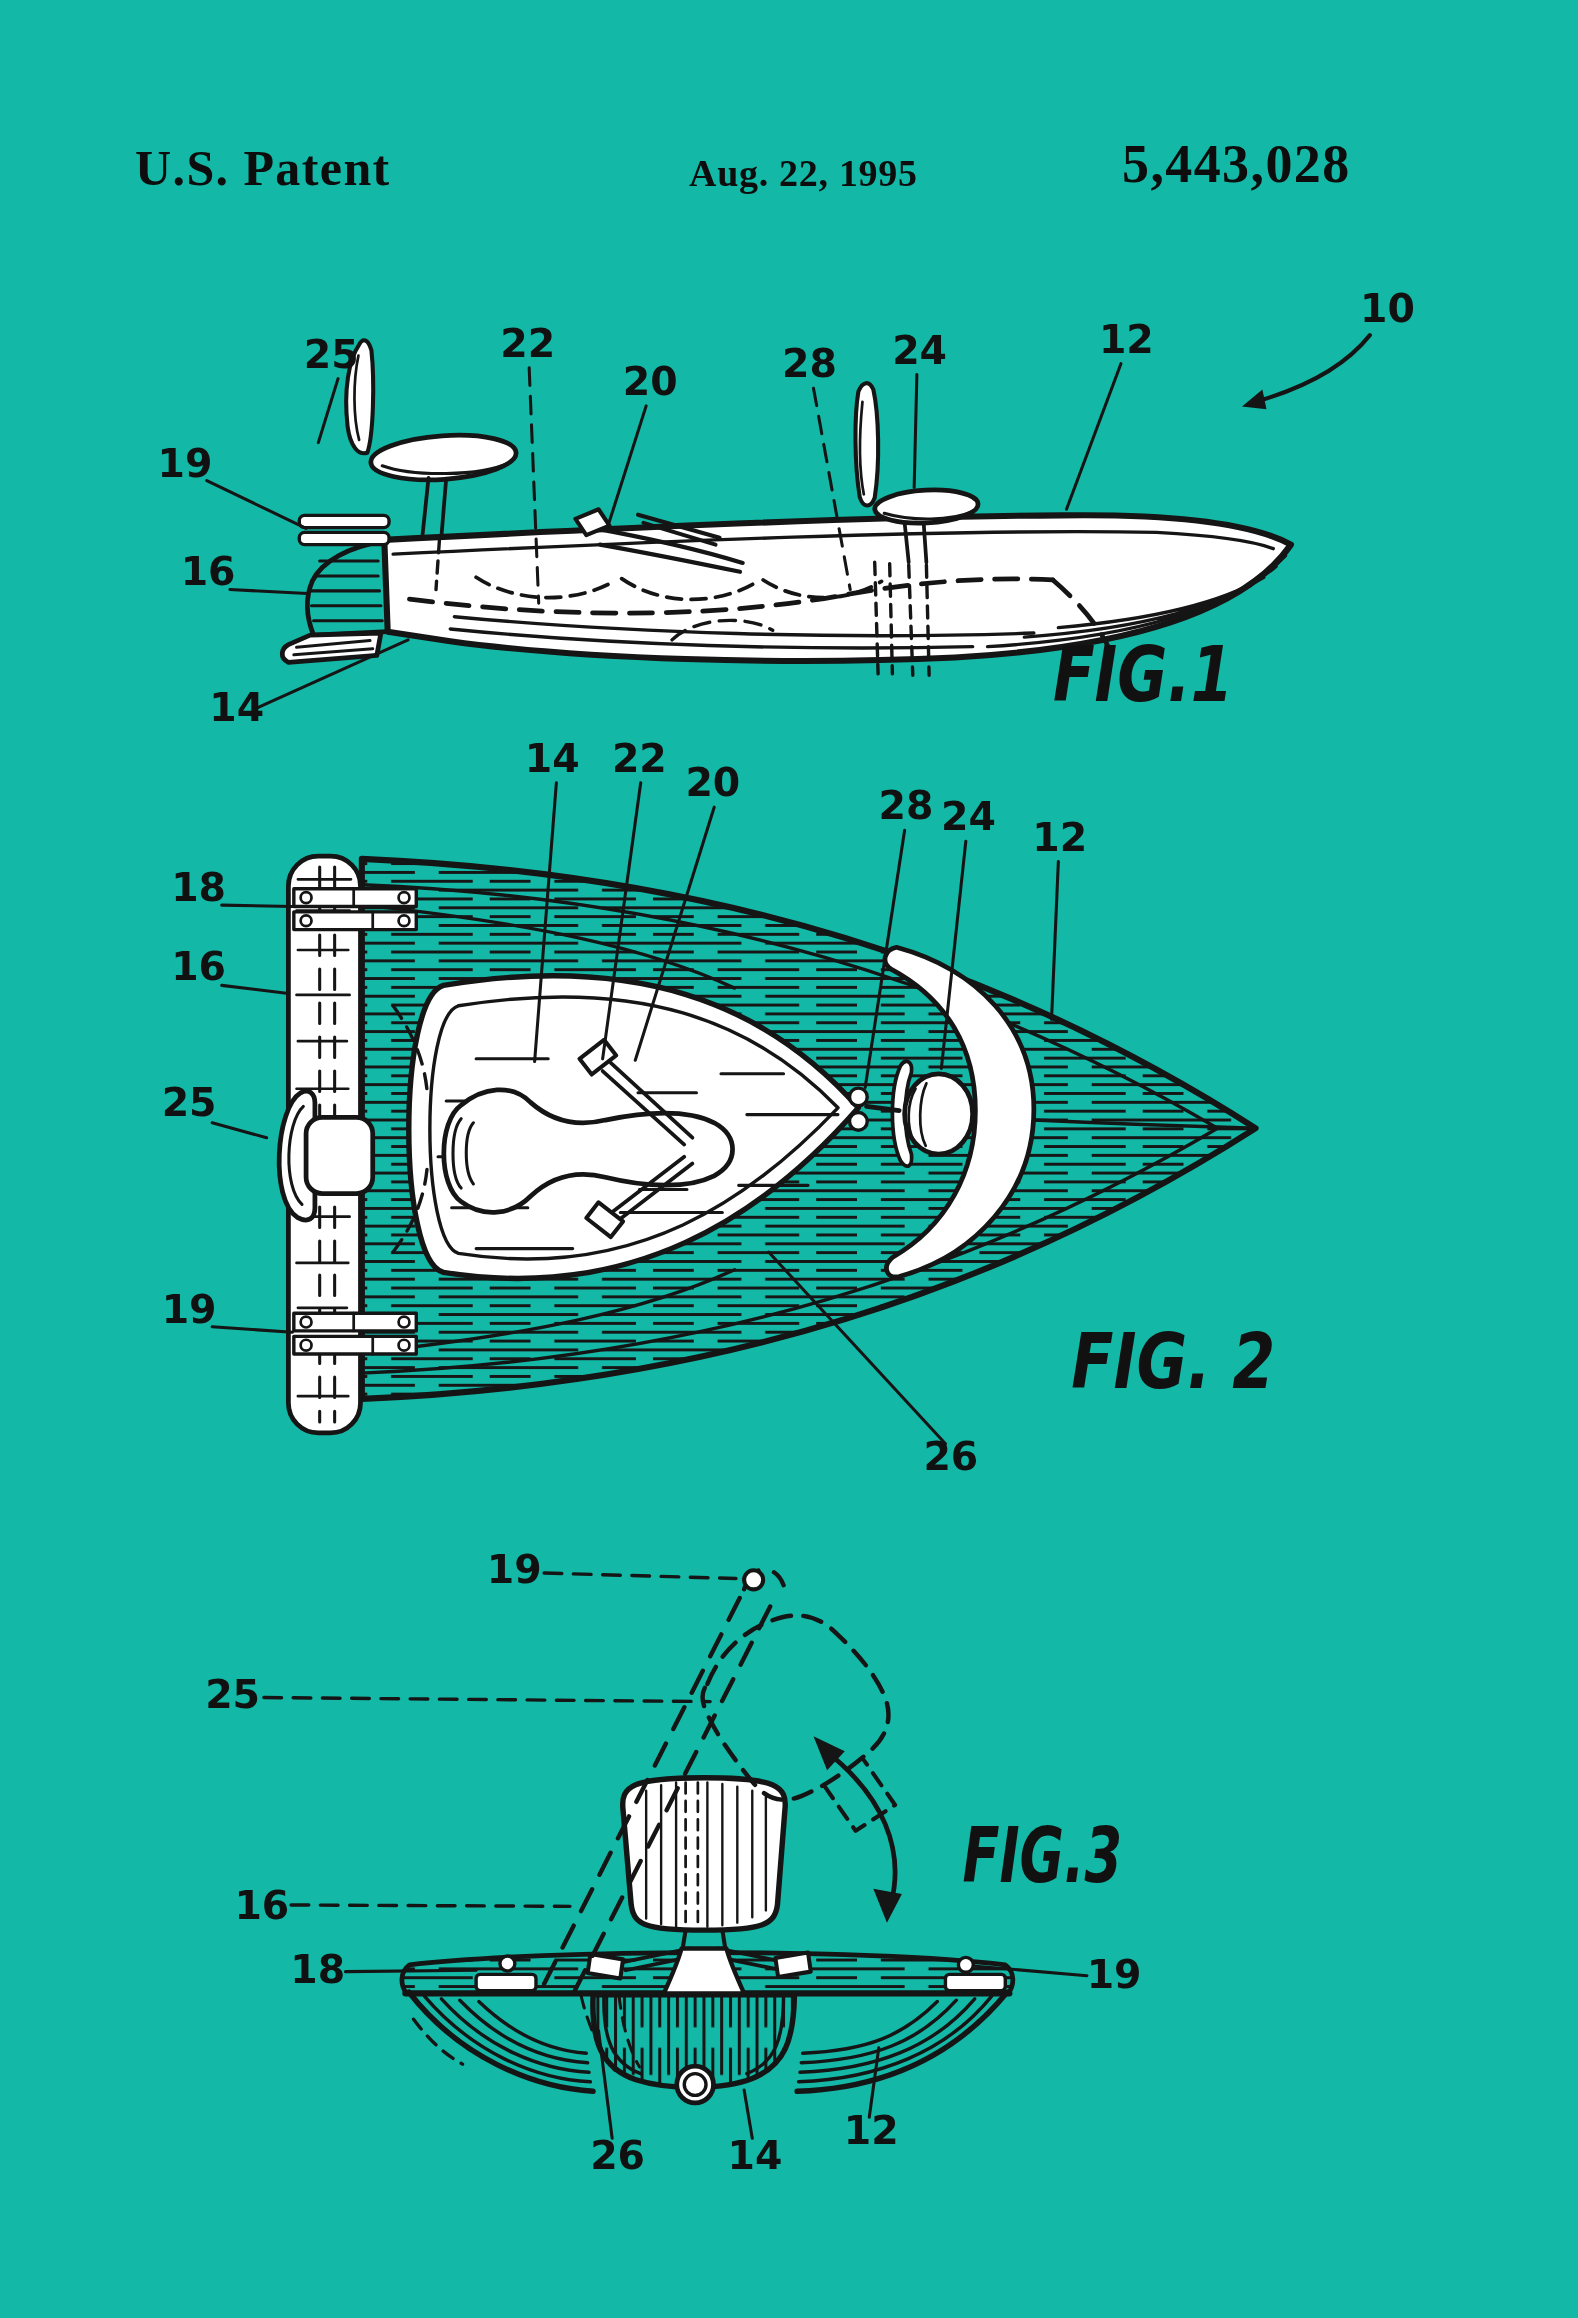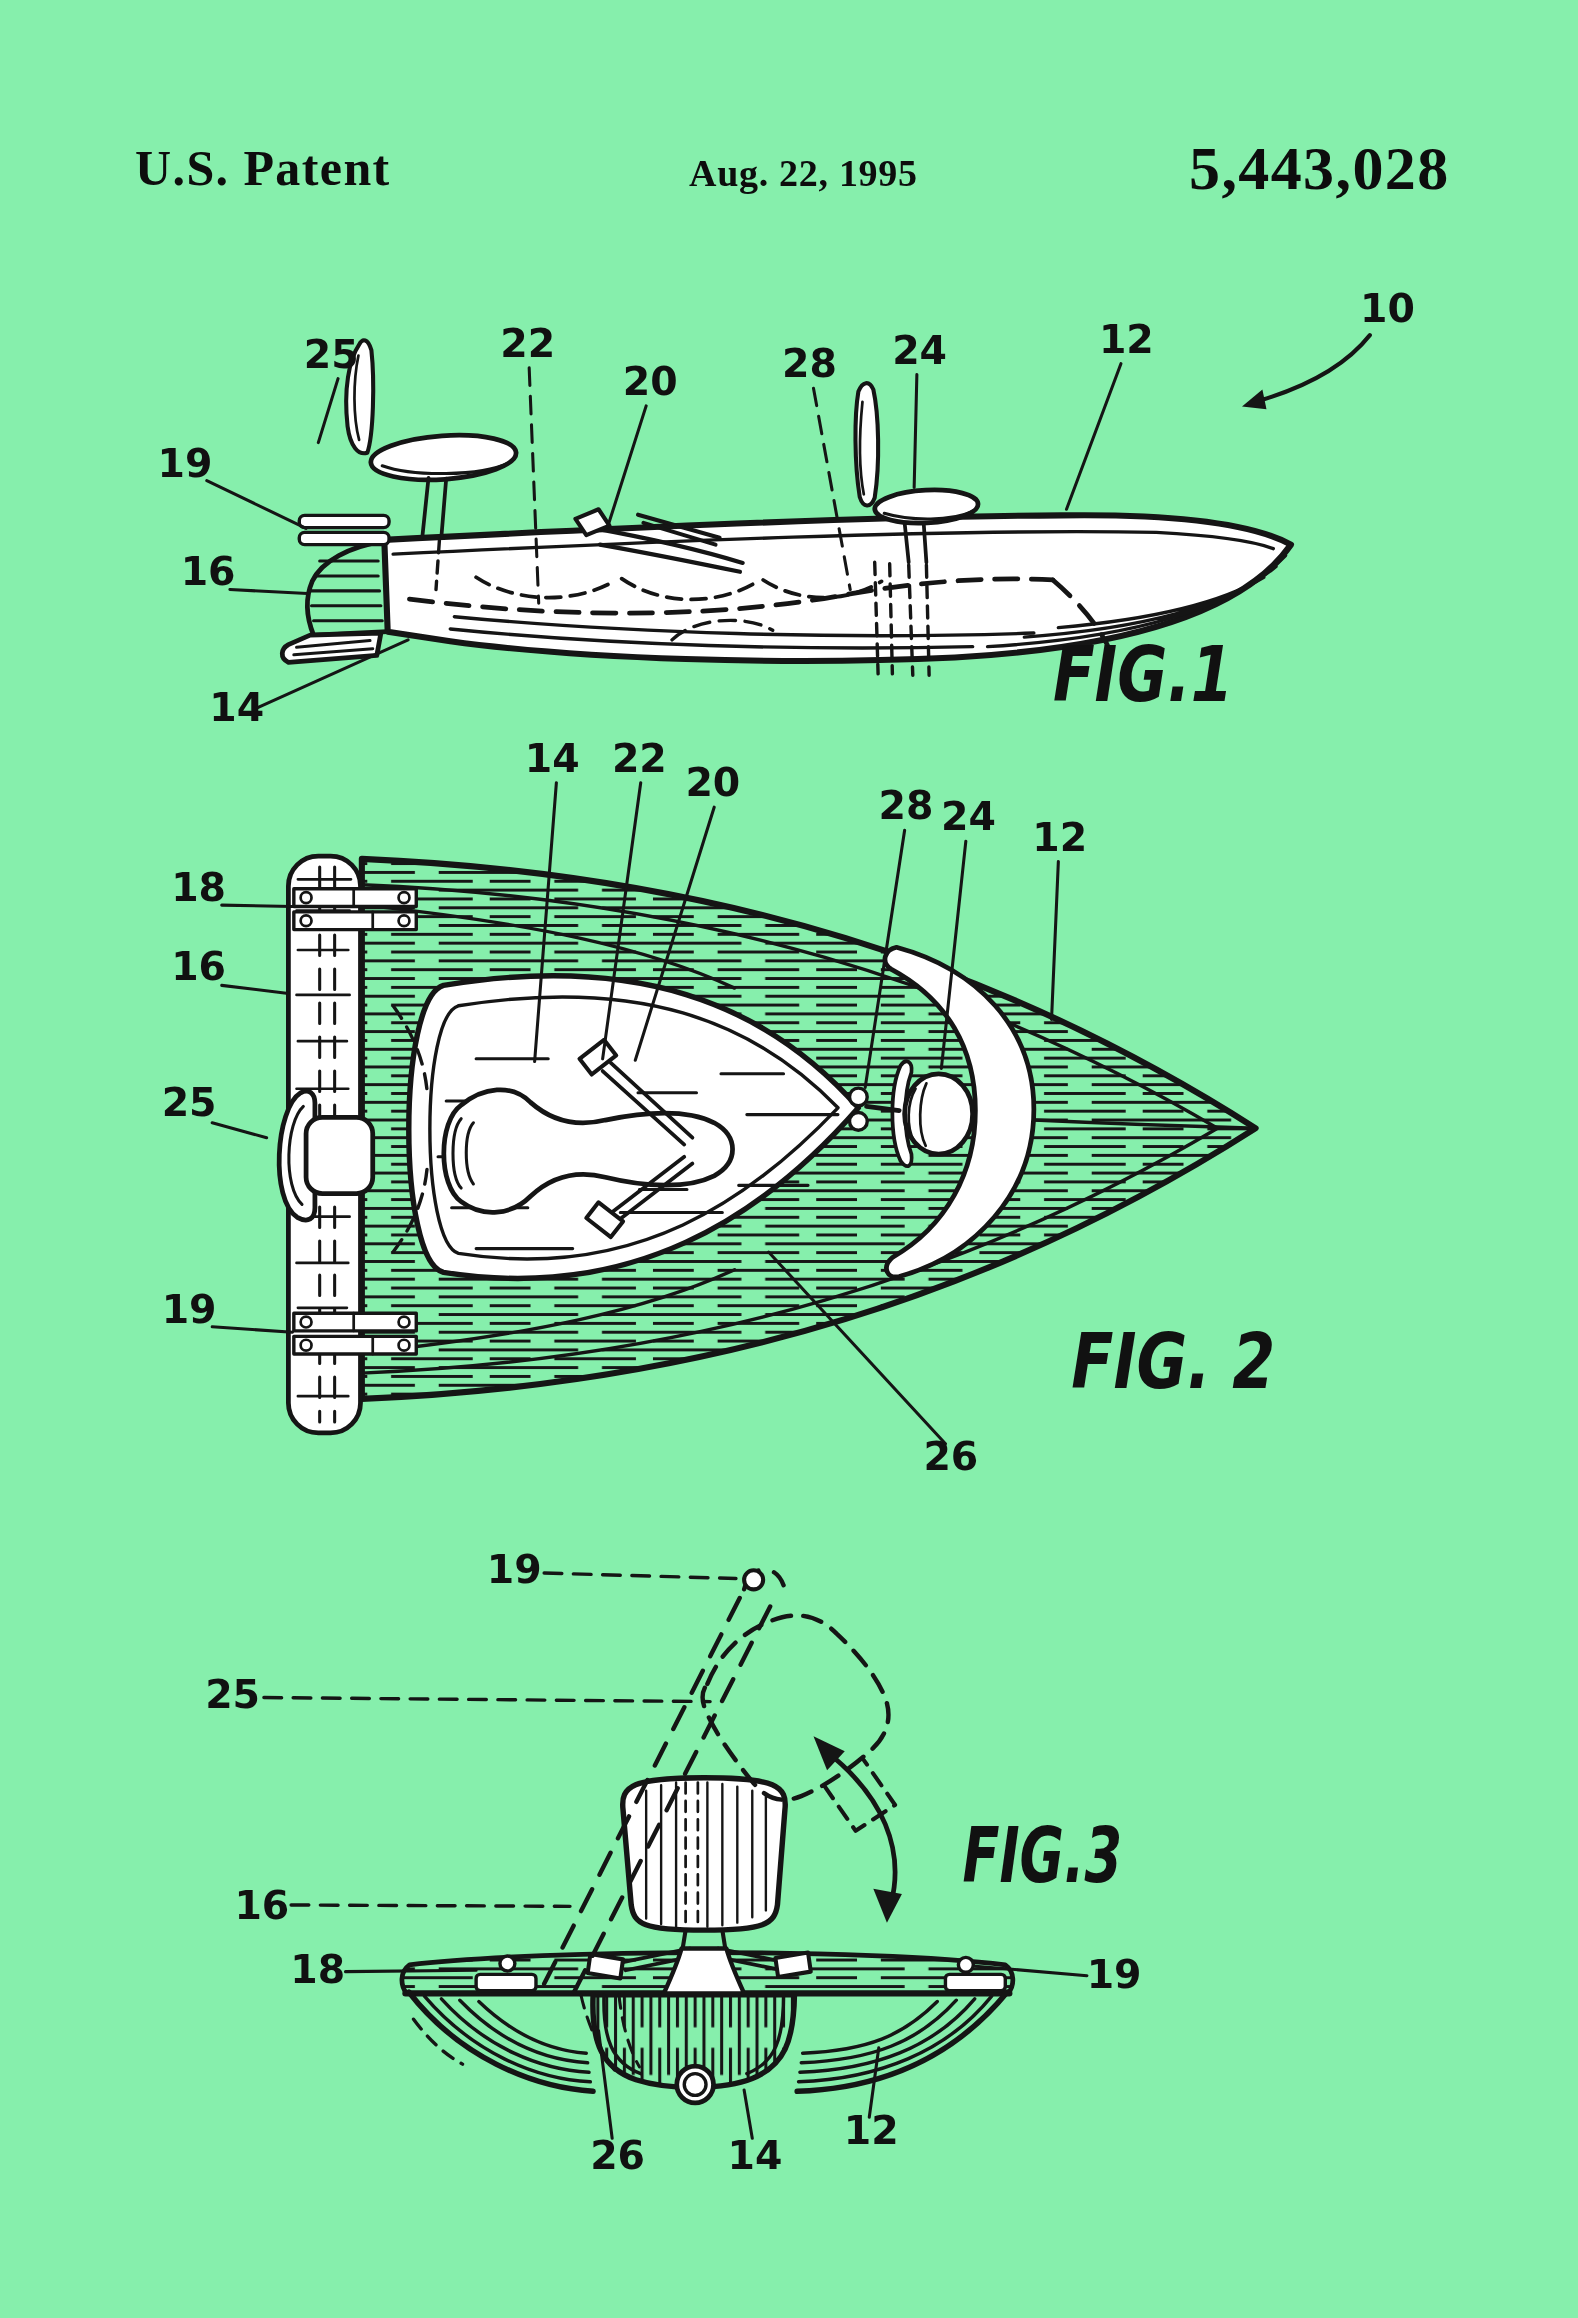--- a/index.html
+++ b/index.html
@@ -1,21 +1,21 @@
 <!DOCTYPE html>
 <html style="font-size:11px"><head>
 <meta charset="utf-8">
 <style>
   html,body{margin:0;padding:0;background:#ffffff;}
-  .page{position:relative;width:1578px;height:2319px;background:#86efac;overflow:hidden;
+  .page{position:relative;width:1578px;height:2319px;background:#14b8a6;overflow:hidden;
         font-family:"Liberation Serif",serif;color:#0d0d0d;}
   .hdr{position:absolute;white-space:nowrap;font-weight:700;}
   #hdr-title{left:135px;top:139px;font-size:50px;letter-spacing:1.4px;}
   #hdr-date{left:689px;top:151px;font-size:38px;letter-spacing:0.7px;text-align:center;}
-  #hdr-patno{left:1189px;top:133px;font-size:62px;letter-spacing:1.4px;}
+  #hdr-patno{left:1122px;top:133px;font-size:54px;letter-spacing:1.4px;}
   svg{position:absolute;left:0;top:0;}
   .draw{stroke:#151515;fill:none;stroke-linecap:round;stroke-linejoin:round;}
   .lbl{font-family:"DejaVu Sans",sans-serif;font-weight:700;font-size:58px;fill:#111;stroke:none;}
   .cap{font-family:"DejaVu Sans",sans-serif;font-style:italic;font-weight:700;font-size:112px;fill:#111;stroke:none;}
 </style>
 </head>
 <body>
 
 <div class="page">
 

